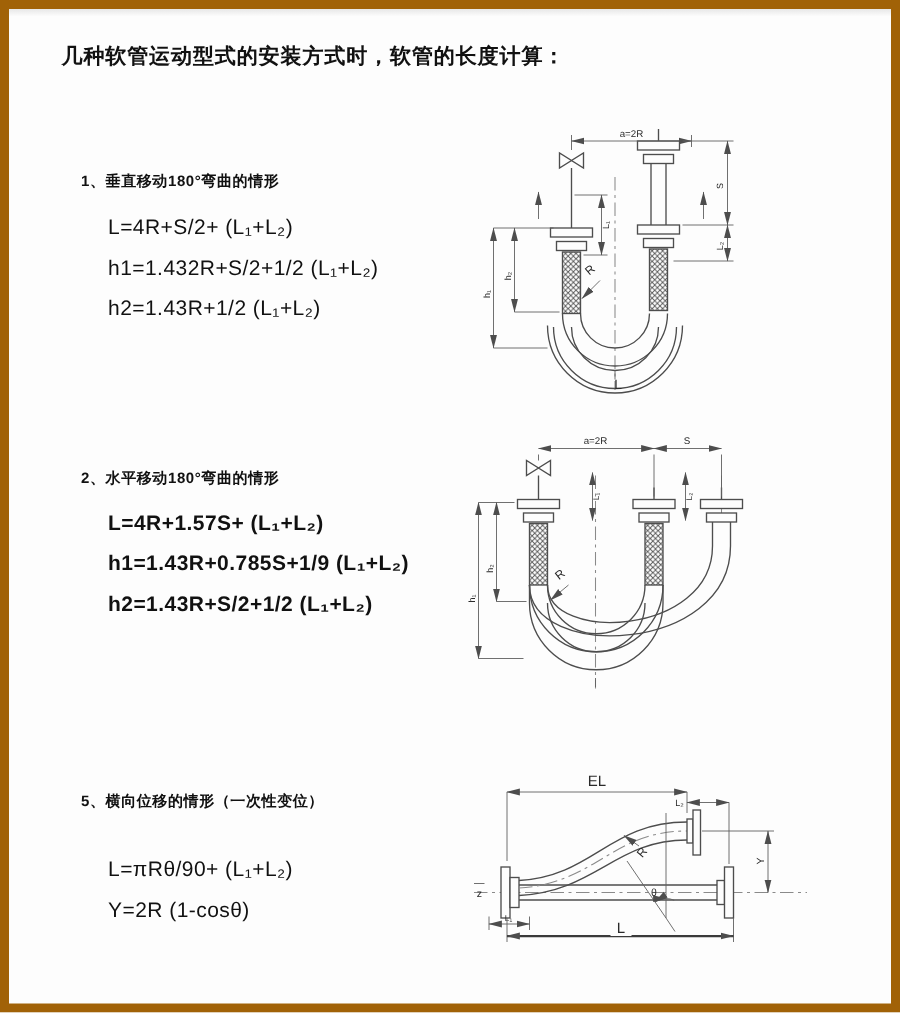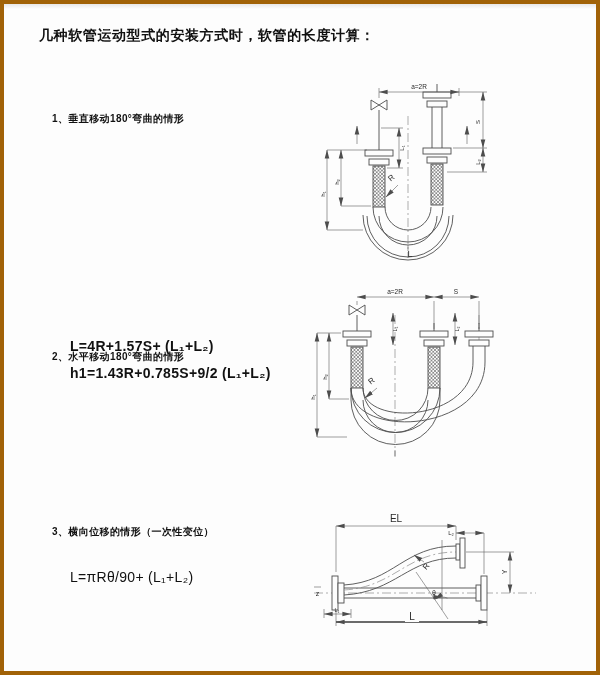--- a/index.html
+++ b/index.html
@@ -1,16 +1,16 @@
 <!DOCTYPE html>
 <html><head>
 <meta charset="utf-8">
 <style>
   html,body{margin:0;padding:0;background:#f4f4f4;}
-  .page{position:relative;width:600px;height:675px;background:#fdfdfd;border:4px solid #a16207;
+  .page{position:relative;width:600px;height:675px;background:#fdfdfd;border:6px solid #a16207;
         box-sizing:border-box;font-family:"Liberation Sans",sans-serif;overflow:hidden;color:#111;}
   .page::before{content:"";position:absolute;left:0;top:0;right:0;height:5px;
         background:linear-gradient(#e7e7e7,rgba(255,255,255,0));pointer-events:none;}
   .title{position:absolute;left:35px;top:23px;font-size:14px;font-weight:700;letter-spacing:.6px;}
   .heading{position:absolute;left:48px;font-size:10px;font-weight:700;letter-spacing:.4px;}
   .formulas{position:absolute;left:66px;font-size:14px;line-height:27px;letter-spacing:.3px;}
   .formulas div{white-space:pre;}
   svg{position:absolute;}
   svg text{font-family:"Liberation Sans",sans-serif;fill:#2a2a2a;}
   .draw{stroke:#4d4d4d;stroke-width:.9;fill:none;}
@@ -21,30 +21,37 @@
   .bar{fill:#fdfdfd;stroke:#4d4d4d;stroke-width:.9;}
 </style>
 </head>
 <body>
 
 <div class="page">
 
   <div class="title">几种软管运动型式的安装方式时，软管的长度计算：</div>
 
   <div class="heading" style="top:108px;">1、垂直移动180°弯曲的情形</div>
-
-  <div class="heading" style="top:306px;margin-top:40px;">2、水平移动180°弯曲的情形</div>
+  <div class="formulas" style="top:132px;">
+    <div>L=4R+S/2+ (L₁+L₂)</div>
+    <div>h1=1.432R+S/2+1/2 (L₁+L₂)</div>
+    <div>h2=1.43R+1/2 (L₁+L₂)</div>
+  </div>
+
+  <div class="heading" style="top:306px;">2、水平移动180°弯曲的情形</div>
   <div class="formulas" style="top:329px;font-weight:bold;">
     <div>L=4R+1.57S+ (L₁+L₂)</div>
-    <div>h1=1.43R+0.785S+9/2 (L₁+L₂)</div>
+    <div>h1=1.43R+0.785S+1/9 (L₁+L₂)</div>
+    <div>h2=1.43R+S/2+1/2 (L₁+L₂)</div>
   </div>
 
-  <div class="heading" style="top:521px;">3、横向位移的情形（一次性变位）</div>
+  <div class="heading" style="top:521px;">5、横向位移的情形（一次性变位）</div>
   <div class="formulas" style="top:560px;">
     <div>L=πRθ/90+ (L₁+L₂)</div>
+    <div>Y=2R (1-cosθ)</div>
   </div>
 
   <svg style="left:315px;top:72px;" width="270" height="185" viewBox="0 0 270 185">
     <defs>
       <pattern id="d1p" width="3.5" height="3.5" patternUnits="userSpaceOnUse">
         <path d="M0,0 L3.5,3.5 M3.5,0 L0,3.5" stroke="#555" stroke-width="0.6"></path>
       </pattern>
       <marker id="d1a" markerUnits="userSpaceOnUse" markerWidth="9" markerHeight="6" viewBox="0 0 9 6" refX="8.6" refY="3" orient="auto-start-reverse">
         <path d="M0,0.7 L9,3 L0,5.3 Z" fill="#4d4d4d"></path>
       </marker>

